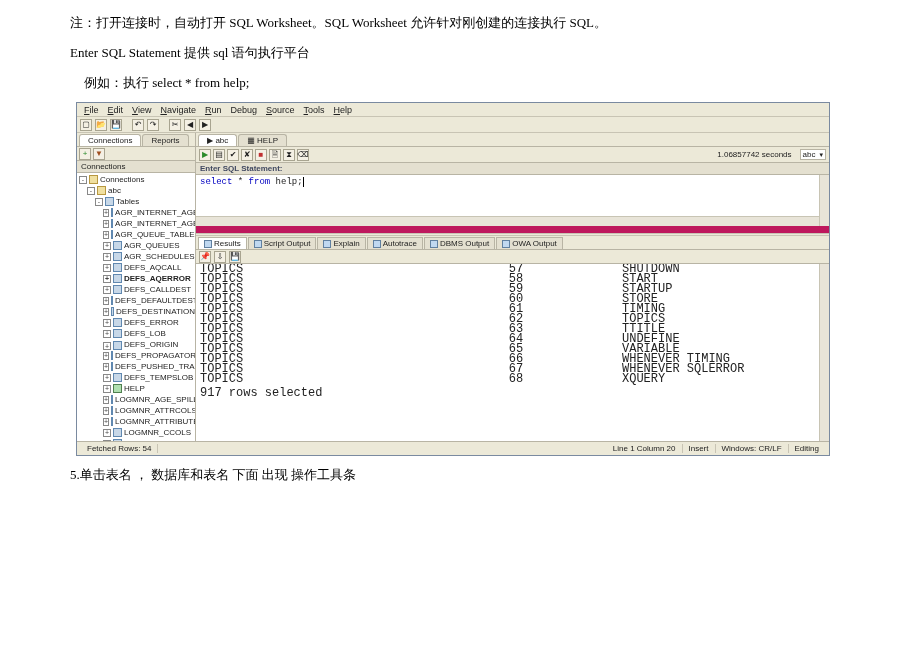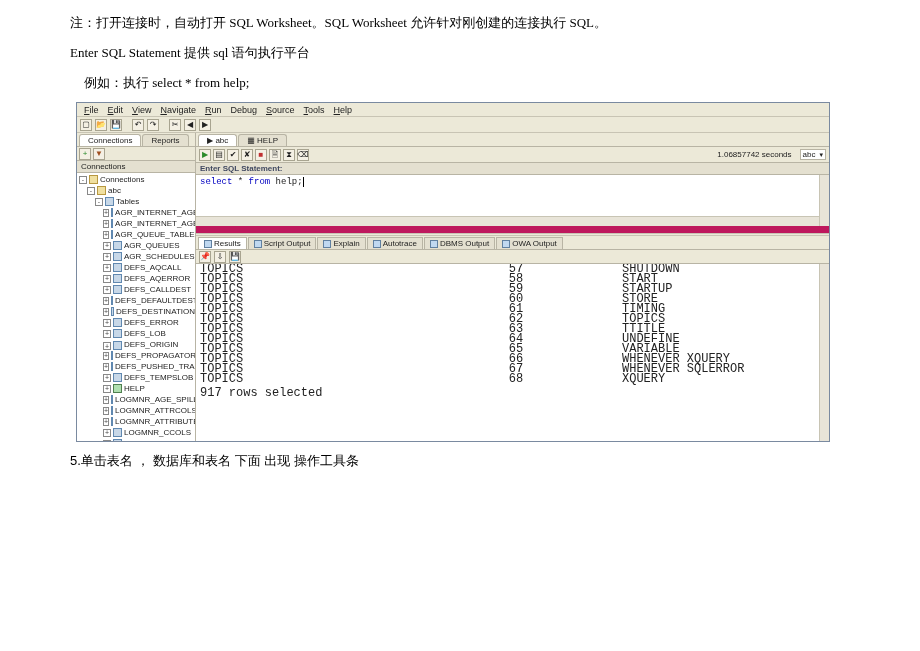--- a/index.html
+++ b/index.html
@@ -69,21 +69,21 @@
   .gr { display: flex; height: 10px; line-height: 10px; white-space: pre; }
   .gc1 { width: 220px; padding-left: 4px; }
   .gc2 { width: 200px; text-align: center; }
   .gc3 { flex: 1; padding-left: 6px; }
   .selected-msg { padding-left: 4px; margin-top: 4px; }
 
   .statusbar { height: 14px; background: #ece9d8; border-top: 1px solid #b8b4a4; display: flex; align-items: center; font-size: 8px; padding: 0 4px; }
   .statusbar .seg { padding: 0 6px; border-right: 1px solid #c8c4b4; }
   .statusbar .sp { flex: 1; }
 
-  .after { font-family: Liberation Sans, sans-serif; font-size: 13px; }
+  .after { font-family: Liberation Serif, serif; font-size: 13px; }
 </style>
 </head>
 <body>
 
 <div class="para">注：打开连接时，自动打开 SQL Worksheet。SQL Worksheet 允许针对刚创建的连接执行 SQL。</div>
 <div class="para">Enter SQL Statement 提供 sql 语句执行平台</div>
 <div class="para indent">例如：执行 select * from help;</div>
 
 <div class="shot">
 
@@ -165,21 +165,21 @@
             <div class="treerow" style="padding-left: 26px;">
               <span class="pm">+</span>
               <span class="ticon2 tbl"></span>
               <span>AGR_SCHEDULES</span>
             </div>
             <div class="treerow" style="padding-left: 26px;">
               <span class="pm">+</span>
               <span class="ticon2 tbl"></span>
               <span>DEFS_AQCALL</span>
             </div>
-            <div class="treerow" style="padding-left: 26px;">
+            <div class="treerow" style="padding-left: 26px; font-weight: bold;">
               <span class="pm">+</span>
               <span class="ticon2 tbl"></span>
               <span>DEFS_AQERROR</span>
             </div>
             <div class="treerow" style="padding-left: 26px; align-items: center;">
               <span class="pm">+</span>
               <span class="ticon2 tbl"></span>
               <span>DEFS_CALLDEST</span>
             </div>
             <div class="treerow" style="padding-left: 26px;">
@@ -319,26 +319,34 @@
         <div class="gridinner" id="grid-rows">
             <div class="gr"><div class="gc1">TOPICS</div><div class="gc2">57</div><div class="gc3">SHUTDOWN</div></div>
             <div class="gr"><div class="gc1">TOPICS</div><div class="gc2">58</div><div class="gc3">START</div></div>
             <div class="gr"><div class="gc1">TOPICS</div><div class="gc2">59</div><div class="gc3">STARTUP</div></div>
             <div class="gr"><div class="gc1">TOPICS</div><div class="gc2">60</div><div class="gc3">STORE</div></div>
             <div class="gr"><div class="gc1">TOPICS</div><div class="gc2">61</div><div class="gc3">TIMING</div></div>
             <div class="gr"><div class="gc1">TOPICS</div><div class="gc2">62</div><div class="gc3">TOPICS</div></div>
             <div class="gr"><div class="gc1">TOPICS</div><div class="gc2">63</div><div class="gc3">TTITLE</div></div>
             <div class="gr"><div class="gc1">TOPICS</div><div class="gc2">64</div><div class="gc3">UNDEFINE</div></div>
             <div class="gr"><div class="gc1">TOPICS</div><div class="gc2">65</div><div class="gc3">VARIABLE</div></div>
-            <div class="gr"><div class="gc1">TOPICS</div><div class="gc2">66</div><div class="gc3">WHENEVER XQUERY</div></div>
+            <div class="gr"><div class="gc1">TOPICS</div><div class="gc2">66</div><div class="gc3">WHENEVER TIMING</div></div>
             <div class="gr"><div class="gc1">TOPICS</div><div class="gc2">67</div><div class="gc3">WHENEVER SQLERROR</div></div>
             <div class="gr"><div class="gc1">TOPICS</div><div class="gc2">68</div><div class="gc3">XQUERY</div></div>
             <div class="gr selected-msg">917 rows selected</div>
           </div>
         <div class="scrollv"></div>
       </div>
     </div>
   </div>
 
+  <div class="statusbar">
+    <div class="seg">Fetched Rows: 54</div>
+    <div class="sp"></div>
+    <div class="seg">Line 1 Column 20</div>
+    <div class="seg">Insert</div>
+    <div class="seg">Windows: CR/LF</div>
+    <div class="seg" style="border:none">Editing</div>
+  </div>
 
 </div>
 
 <div class="after">5.单击表名 ，                         数据库和表名  下面  出现  操作工具条</div>
 
 </body></html>

